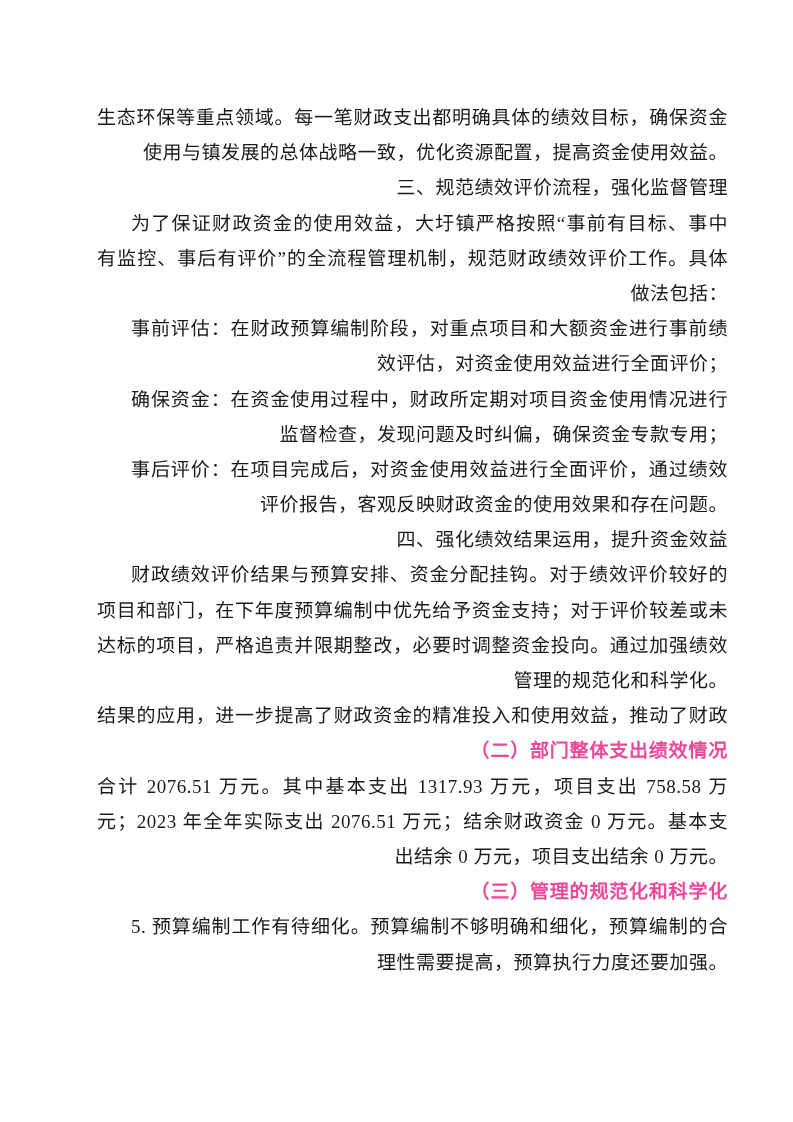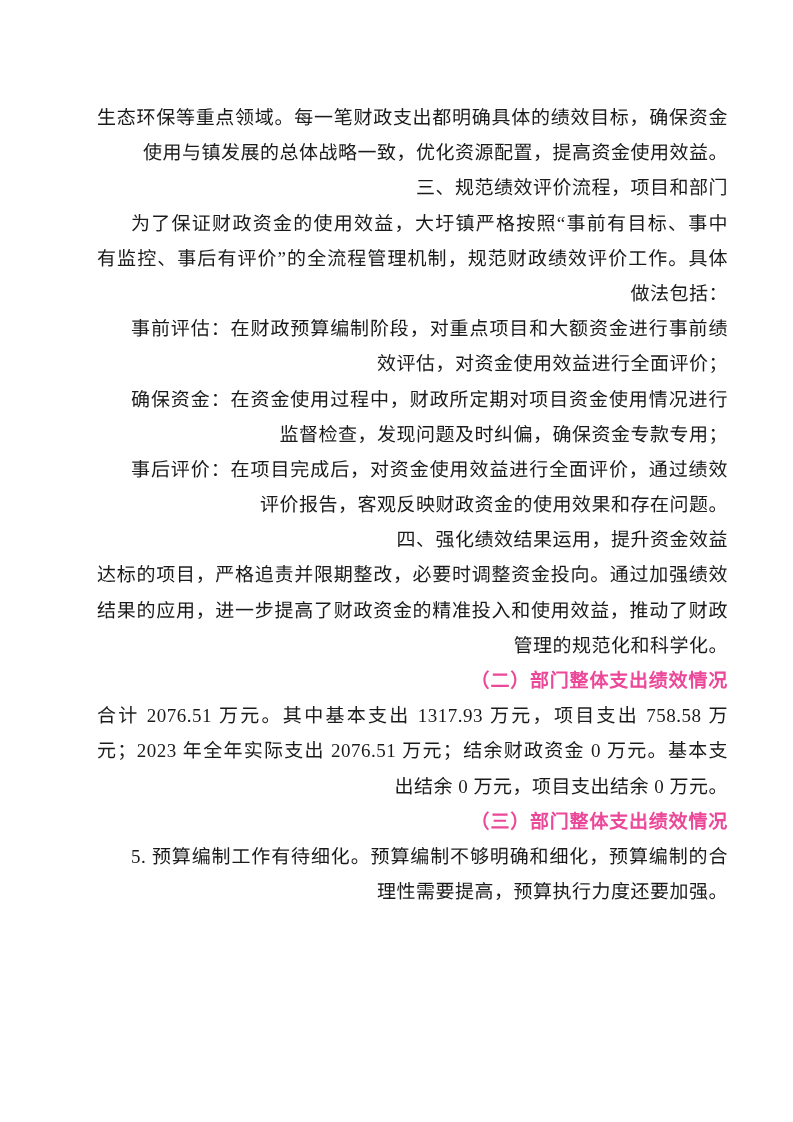--- a/index.html
+++ b/index.html
@@ -44,35 +44,37 @@
     letter-spacing: 0.8px;
   }
 </style>
 </head>
 <body>
 
 <div class="page">
   <div class="doc-body" id="doc-body">
       <div class="line justify">生态环保等重点领域。每一笔财政支出都明确具体的绩效目标，确保资金</div>
       <div class="line">使用与镇发展的总体战略一致，优化资源配置，提高资金使用效益。</div>
-      <div class="line indent">三、规范绩效评价流程，项目和部门</div>
+      <div class="line indent">三、规范绩效评价流程，强化监督管理</div>
       <div class="line indent justify">为了保证财政资金的使用效益，大圩镇严格按照“事前有目标、事中</div>
       <div class="line justify">有监控、事后有评价”的全流程管理机制，规范财政绩效评价工作。具体</div>
       <div class="line">做法包括：</div>
       <div class="line indent justify">事前评估：在财政预算编制阶段，对重点项目和大额资金进行事前绩</div>
       <div class="line">效评估，对资金使用效益进行全面评价；</div>
       <div class="line indent justify">确保资金：在资金使用过程中，财政所定期对项目资金使用情况进行</div>
       <div class="line">监督检查，发现问题及时纠偏，确保资金专款专用；</div>
       <div class="line indent justify">事后评价：在项目完成后，对资金使用效益进行全面评价，通过绩效</div>
       <div class="line">评价报告，客观反映财政资金的使用效果和存在问题。</div>
       <div class="line indent">四、强化绩效结果运用，提升资金效益</div>
+      <div class="line indent justify">财政绩效评价结果与预算安排、资金分配挂钩。对于绩效评价较好的</div>
+      <div class="line justify">项目和部门，在下年度预算编制中优先给予资金支持；对于评价较差或未</div>
       <div class="line justify">达标的项目，严格追责并限期整改，必要时调整资金投向。通过加强绩效</div>
+      <div class="line">管理的规范化和科学化。</div>
       <div class="line justify">结果的应用，进一步提高了财政资金的精准投入和使用效益，推动了财政</div>
-      <div class="line">管理的规范化和科学化。</div>
       <div class="line indent heading">（二）部门整体支出绩效情况</div>
       <div class="line justify">合计 2076.51 万元。其中基本支出 1317.93 万元，项目支出 758.58 万</div>
       <div class="line justify">元；2023 年全年实际支出 2076.51 万元；结余财政资金 0 万元。基本支</div>
       <div class="line">出结余 0 万元，项目支出结余 0 万元。</div>
-      <div class="line indent heading">（三）部门整体支出绩效情况</div>
+      <div class="line indent heading">（三）管理的规范化和科学化</div>
       <div class="line indent justify">5. 预算编制工作有待细化。预算编制不够明确和细化，预算编制的合</div>
       <div class="line">理性需要提高，预算执行力度还要加强。</div>
     </div>
 </div>
 
 </body></html>

